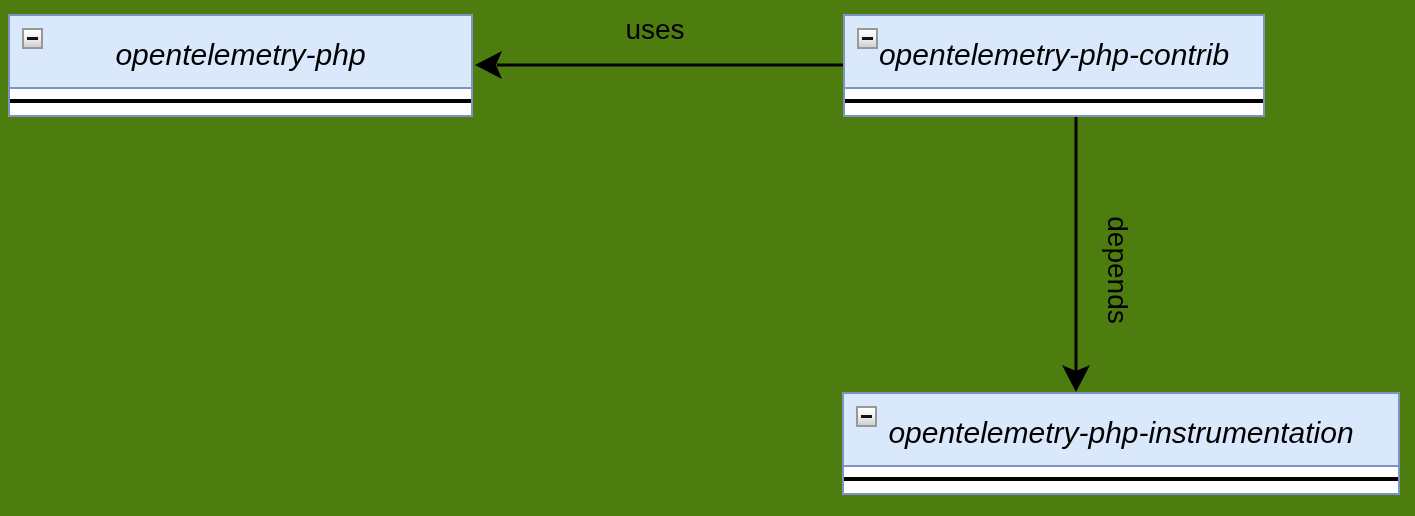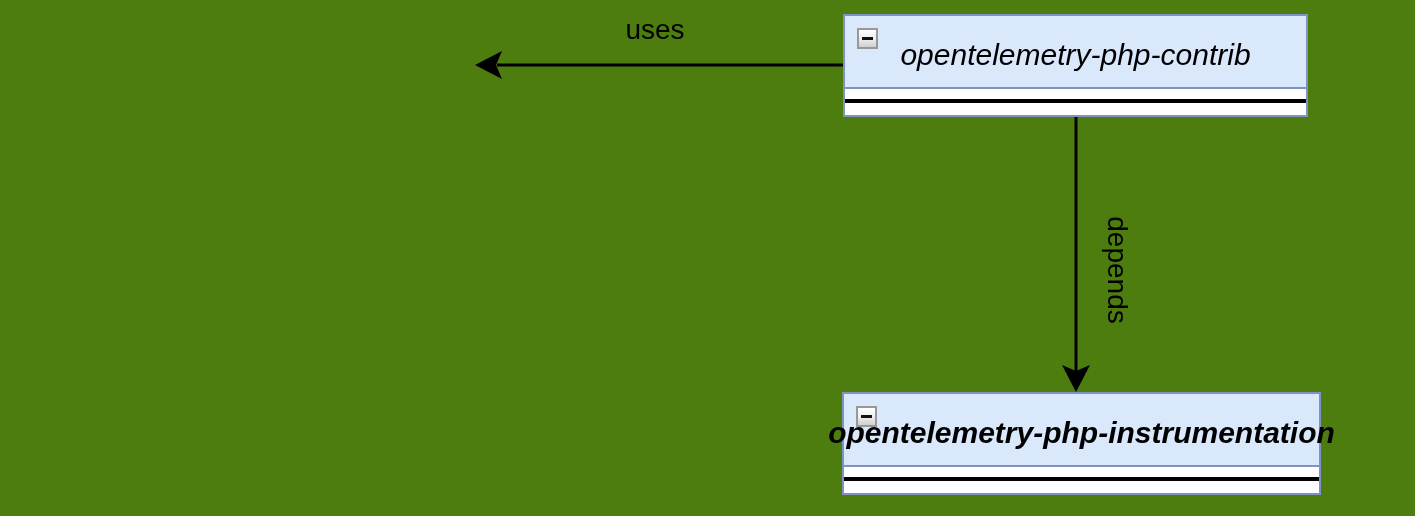--- a/index.html
+++ b/index.html
@@ -125,34 +125,45 @@
     <g>
       <path class="edge-line" d="M 1076 117 L 1076 372"></path>
       <path class="arrow-head" d="M 1076 392 L 1062 365 L 1076 371 L 1090 365 Z"></path>
     </g>
   </svg>
 
   <div class="edge-label" id="label-uses">uses</div>
 
   <div class="edge-label" id="label-depends">depends</div>
 
+  <div class="package" style="left:8px; top:14px; width:465px;">
+    <div class="title-compartment">
+      <button class="collapse-btn">
+        <span class="minus-bar"></span>
+      </button>
+      <span class="node-label">opentelemetry-php</span>
+    </div>
+    <div class="body-compartment">
+      <div class="separator-line"></div>
+    </div>
+  </div>
 
-  <div class="package" style="left:843px; top:14px; width:465px;">
+  <div class="package" style="left:843px; top:14px; width:422px;">
     <div class="title-compartment">
       <button class="collapse-btn">
         <span class="minus-bar"></span>
       </button>
       <span class="node-label">opentelemetry-php-contrib</span>
     </div>
     <div class="body-compartment">
       <div class="separator-line"></div>
     </div>
   </div>
 
-  <div class="package" style="left:842px; top:392px; width:479px;font-weight:bold;">
+  <div class="package" style="left:842px; top:392px; width:558px;">
     <div class="title-compartment">
       <button class="collapse-btn">
         <span class="minus-bar"></span>
       </button>
       <span class="node-label">opentelemetry-php-instrumentation</span>
     </div>
     <div class="body-compartment">
       <div class="separator-line"></div>
     </div>
   </div>

